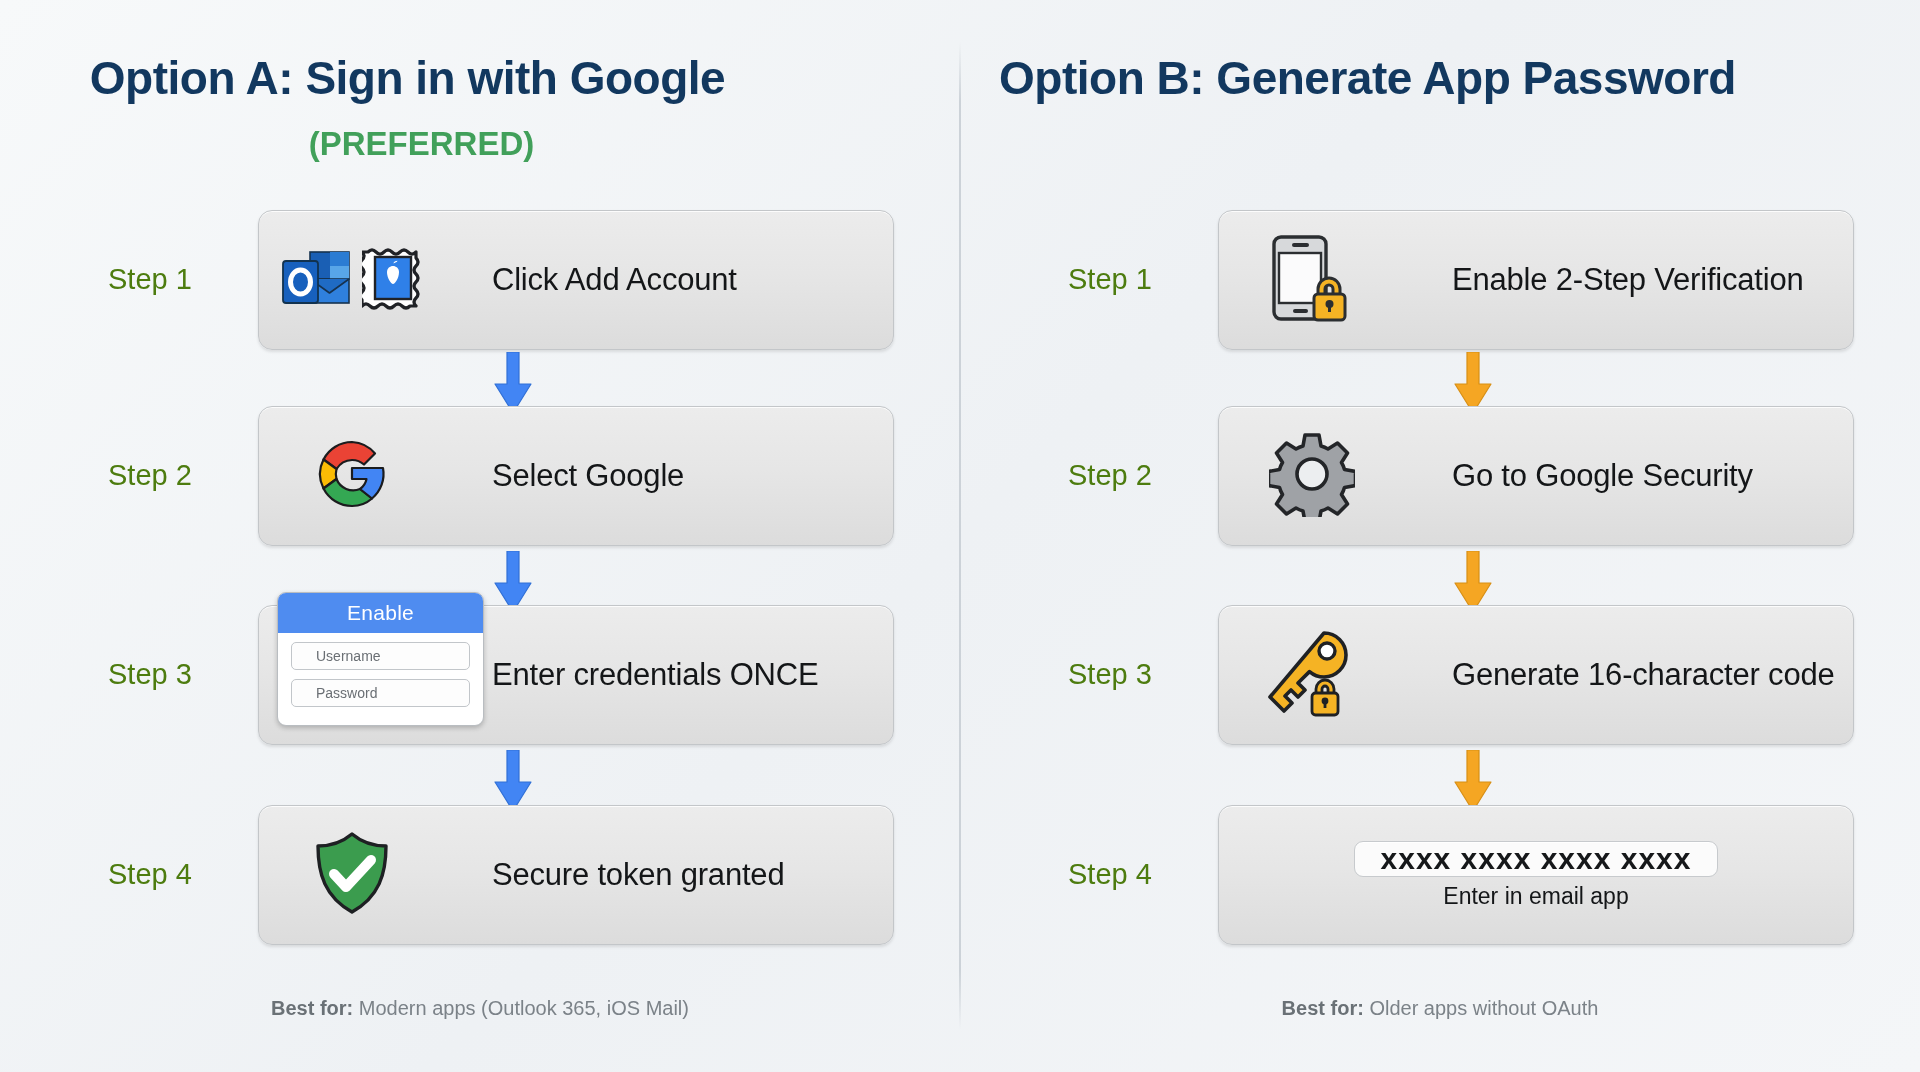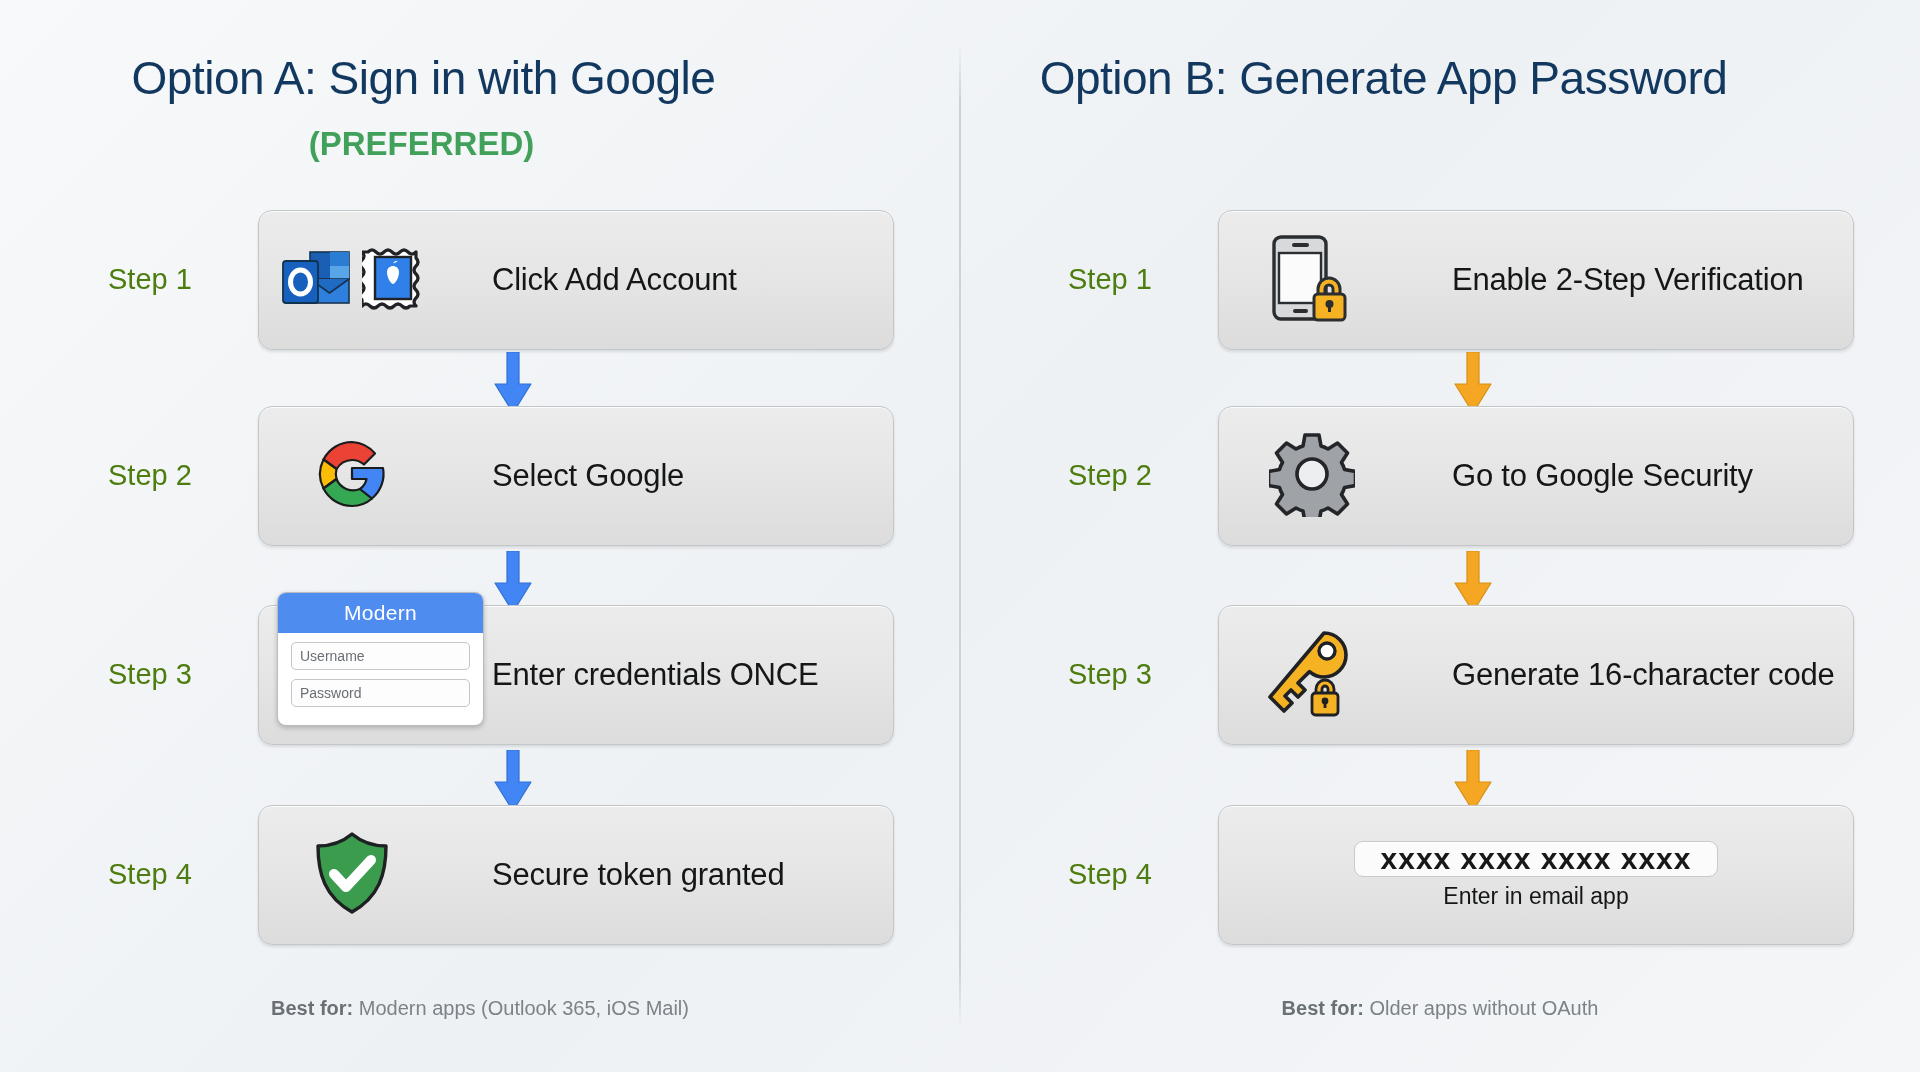--- a/index.html
+++ b/index.html
@@ -14,23 +14,23 @@
   .divider{
     position:absolute;left:959px;top:42px;width:2px;height:988px;
     background:linear-gradient(180deg,rgba(200,207,213,0) 0%,#ccd2d8 6%,#ccd2d8 94%,rgba(200,207,213,0) 100%);
   }
 
   .col{position:absolute;top:0;width:960px;height:1072px;}
   .col.left{left:0;}
   .col.right{left:960px;}
 
   .heading{
-    position:absolute;left:16px;width:815px;text-align:center;
+    position:absolute;left:0;width:815px;text-align:center;
     font-family:"Liberation Sans Narrow","Liberation Sans",sans-serif;
-    font-weight:normal;color:#12385f;letter-spacing:-0.5px;
+    font-weight:bold;color:#12385f;letter-spacing:-0.5px;
     font-size:46px;line-height:1;
   }
   .heading.h-a{top:55px;}
   .heading.h-b{top:55px;}
   .subheading{
     position:absolute;left:0;width:843px;text-align:center;top:125px;
     font-family:"Liberation Sans Narrow","Liberation Sans",sans-serif;
     font-weight:bold;color:#41a05a;font-size:33px;letter-spacing:0px;
   }
 
@@ -78,21 +78,21 @@
     background:#ffffff;border:1px solid #b9bdc1;
     box-shadow:0 2px 5px rgba(0,0,0,0.22);
   }
   .glogin .gbar{
     height:40px;background:#4f8cf0;color:#fff;
     display:flex;align-items:center;justify-content:center;
     font-size:21px;letter-spacing:0.3px;
   }
   .glogin .gfield{
     margin:9px 13px 0 13px;height:26px;border:1px solid #c2c6ca;border-radius:5px;
-    background:#fdfdfd;display:flex;align-items:center;padding-left:8px;
+    background:#fdfdfd;display:flex;align-items:center;padding-left:24px;
     font-size:14px;color:#6a6f74;
   }
 
   
   .codebox{
     border:1px solid #c7cacd;border-radius:9px;background:#fbfbfb;
     padding:0 26px;font-size:30px;font-weight:bold;letter-spacing:1px;color:#16181a;
     box-shadow:inset 0 1px 1px rgba(255,255,255,0.9);
   }
   .codecaption{font-size:23px;color:#141618;}
@@ -169,21 +169,21 @@
       <svg width="46" height="62" viewBox="0 0 46 62">
         <path d="M17 0 h12 v32 h12 L23 61 L5 32 h12 z" fill="#4285F4" stroke="#3170d6" stroke-width="1.2" stroke-linejoin="round"></path>
       </svg>
     </div>
 
     <div class="row" style="left:108px;top:605px;width:784px;">
       <div class="step-label">Step 3</div>
       <div class="card">
         <div class="icon-slot">
           <div class="glogin">
-            <div class="gbar">Modern</div>
+            <div class="gbar">Enable</div>
             <div class="gfield">Username</div>
             <div class="gfield">Password</div>
           </div>
         </div>
         <span class="card-text">Enter credentials ONCE</span>
       </div>
     </div>
 
     <div class="arrow" style="left:490px;top:750px;">
       <svg width="46" height="62" viewBox="0 0 46 62">

